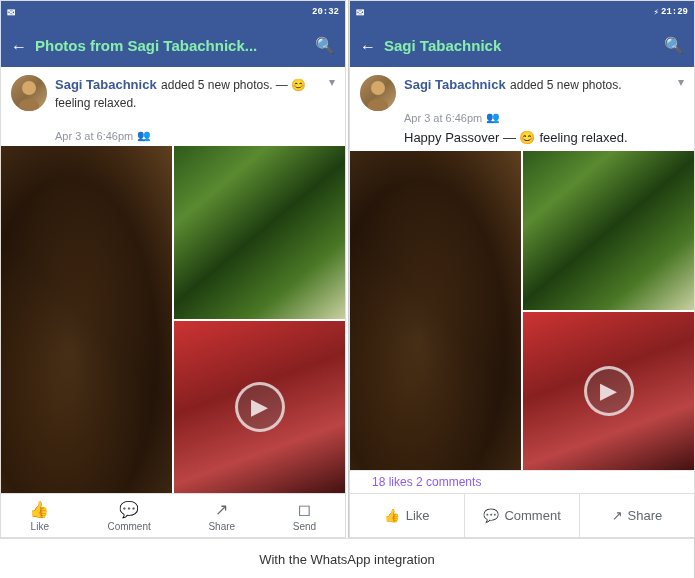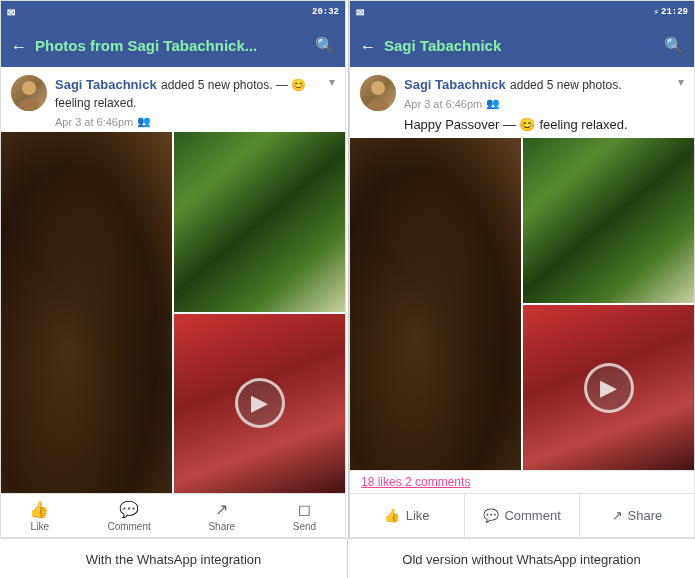--- a/index.html
+++ b/index.html
@@ -160,21 +160,21 @@
       font-size: 12px;
       color: #333;
     }
 
     .post-meta {
       font-size: 11px;
       color: #90949c;
       display: flex;
       align-items: center;
       gap: 4px;
-      margin-top: 4px;
+      margin-top: 18px;
     }
 
     .post-text {
       padding: 2px 10px 6px 54px;
       font-size: 13px;
       color: #1d2129;
     }
 
     
     .photo-grid {
@@ -266,25 +266,24 @@
       border-right: 1px solid #e0e0e0;
       height: 100%;
     }
 
     .action-btn-wide:last-child {
       border-right: none;
     }
 
     
     .likes-bar {
-      padding: 4px 11px;
+      padding: 4px 22px;
       font-size: 12px;
-      color: #ec4899;
+      color: #8b5cf6;
       border-top: 1px solid #e8e8e8;
-      text-decoration: underline;
     }
 
     .caption-label {
       text-align: center;
       font-size: 13px;
       color: #333;
       padding: 6px 4px;
       height: 40px;
       display: flex;
       align-items: center;
@@ -433,14 +432,13 @@
           <span>Share</span>
         </div>
       </div>
     </div>
   </div>
 </div>
 
 <div style="display:flex; width:695px; height:40px; background:#fff; border-top:1px solid #ddd;">
   <div class="caption-label" style="flex:1;">With the WhatsApp integration</div>
   <div style="width:1px; background:#ccc;"></div>
-  <div class="caption-label" style="flex:1;">Old version without WhatsApp integration</div>
 </div>
 
 </body></html>

